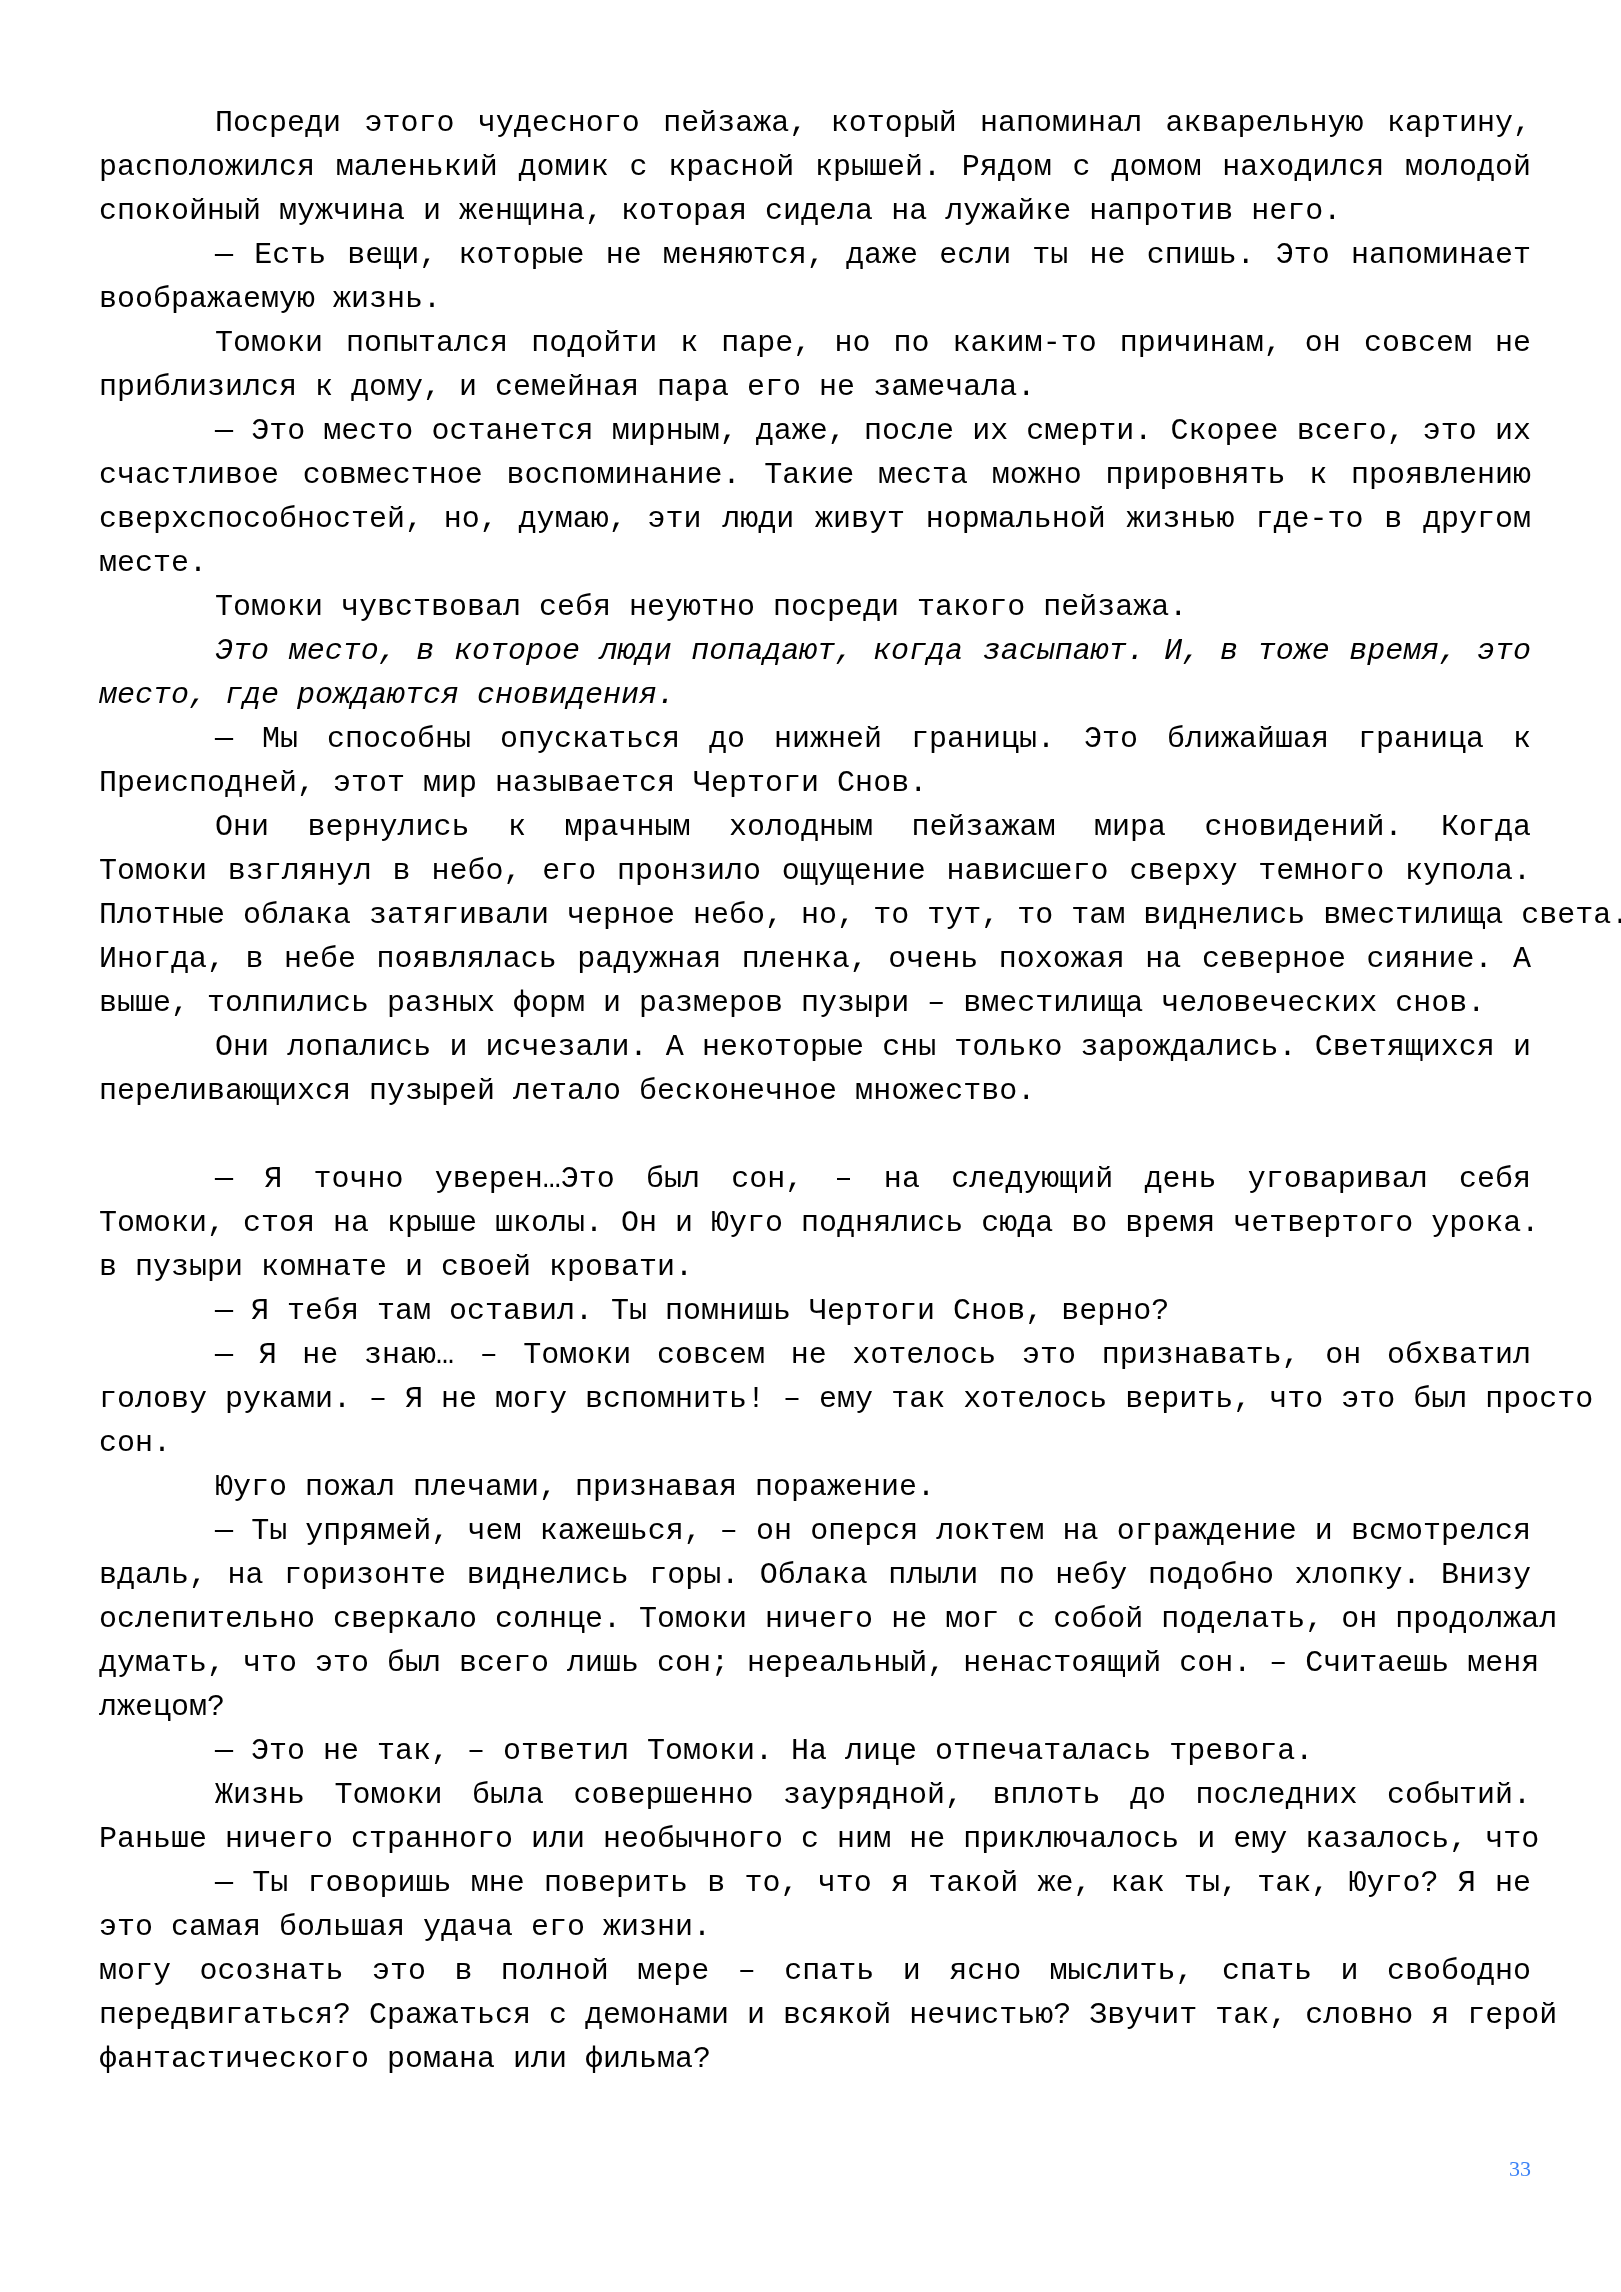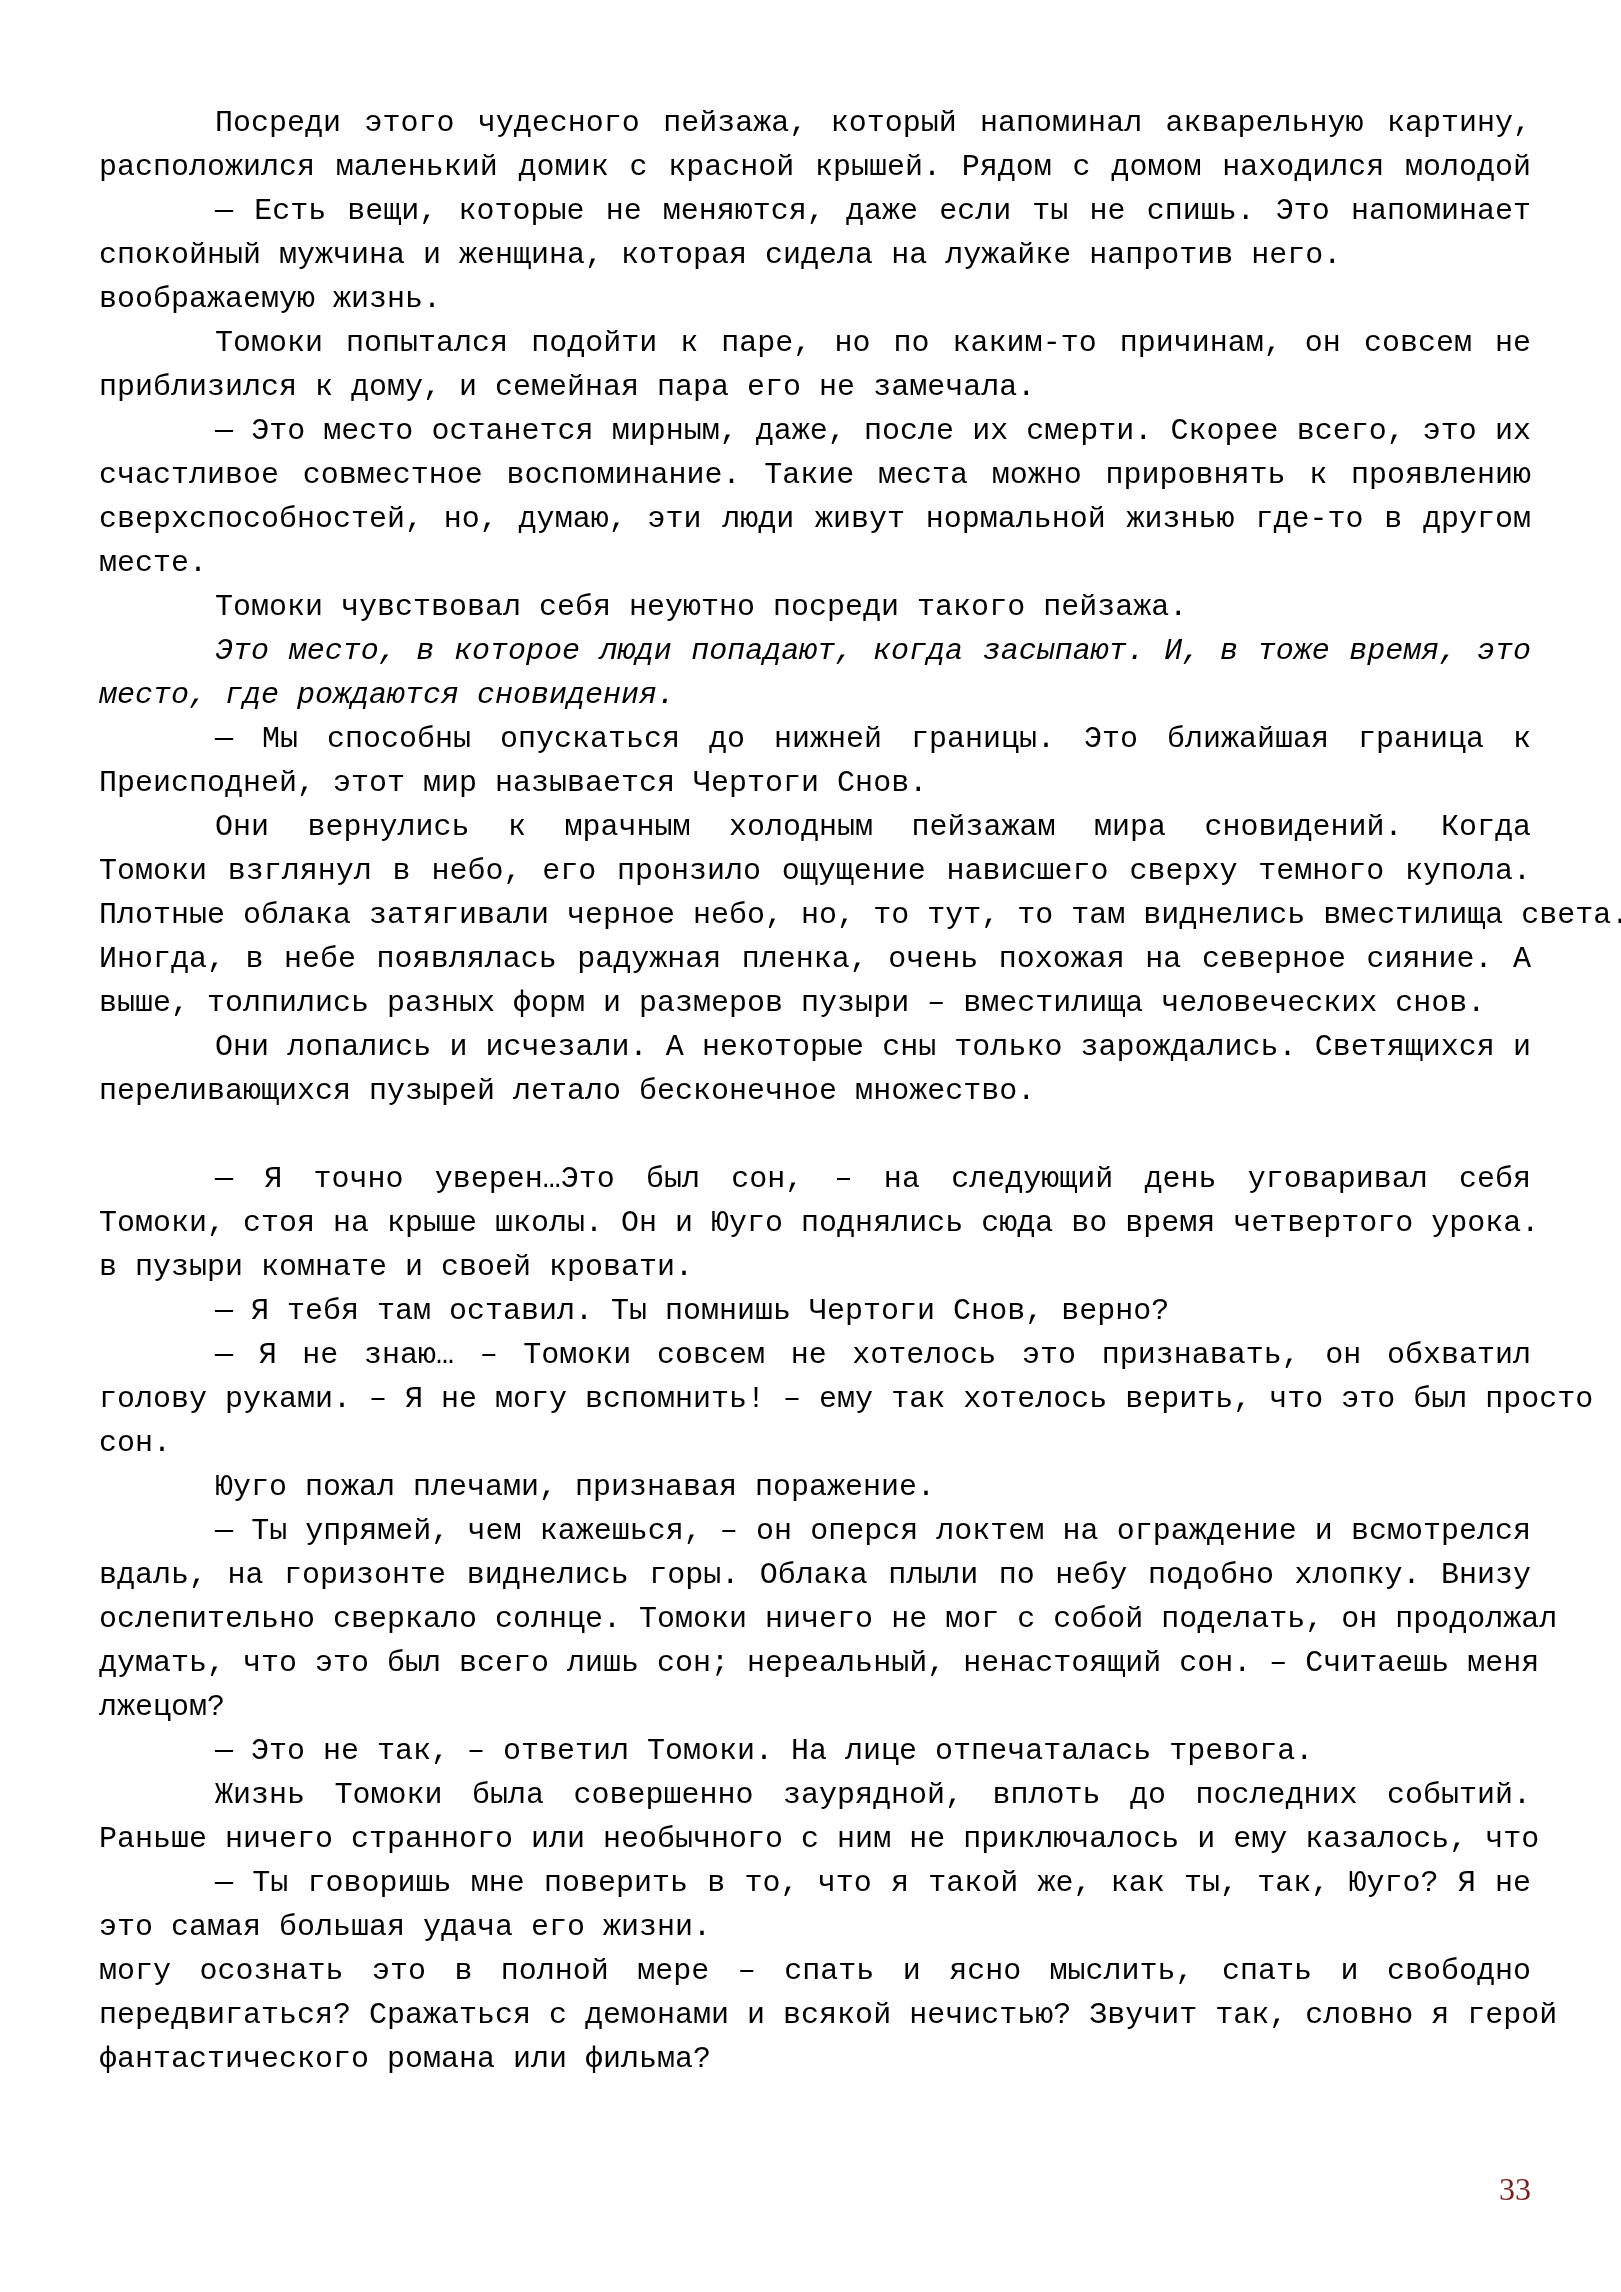--- a/index.html
+++ b/index.html
@@ -17,34 +17,34 @@
     text-align-last: justify;
     overflow: visible;
   }
   .line.last { text-align-last: left; }
   .line.indent { padding-left: 116px; }
   .line.italic { font-style: italic; }
   .gap { height: 44px; }
   .page-number {
     position: absolute; right: 90px; top: 2147px;
     font-family: "Liberation Serif", "DejaVu Serif", serif;
-    font-size: 32px; line-height: 43px; color: #7f1d1d; margin-top: 21px;
+    font-size: 22px; line-height: 43px; color: #3b82f6;
   }
 </style>
 </head>
 <body>
 
 <div class="page">
   <div class="text">
 
     <div class="line indent">Посреди этого чудесного пейзажа, который напоминал акварельную картину,</div>
     <div class="line">расположился маленький домик с красной крышей. Рядом с домом находился молодой</div>
+    <div class="line last">спокойный мужчина и женщина, которая сидела на лужайке напротив него.</div>
+
     <div class="line indent">— Есть вещи, которые не меняются, даже если ты не спишь. Это напоминает</div>
-
-    <div class="line last">спокойный мужчина и женщина, которая сидела на лужайке напротив него.</div>
     <div class="line last">воображаемую жизнь.</div>
 
     <div class="line indent">Томоки попытался подойти к паре, но по каким-то причинам, он совсем не</div>
     <div class="line last">приблизился к дому, и семейная пара его не замечала.</div>
 
     <div class="line indent">— Это место останется мирным, даже, после их смерти. Скорее всего, это их</div>
     <div class="line">счастливое совместное воспоминание. Такие места можно прировнять к проявлению</div>
     <div class="line">сверхспособностей, но, думаю, эти люди живут нормальной жизнью где-то в другом</div>
     <div class="line last">месте.</div>
 

